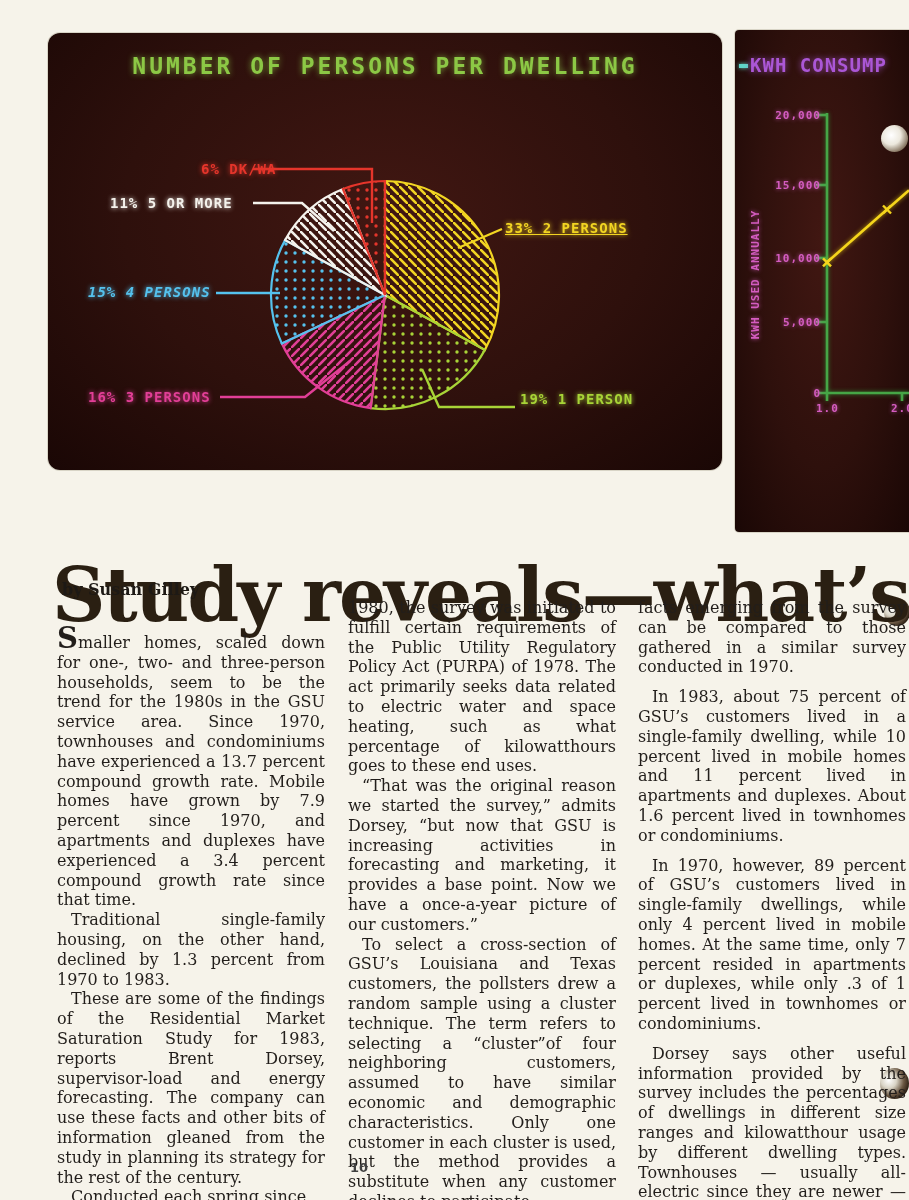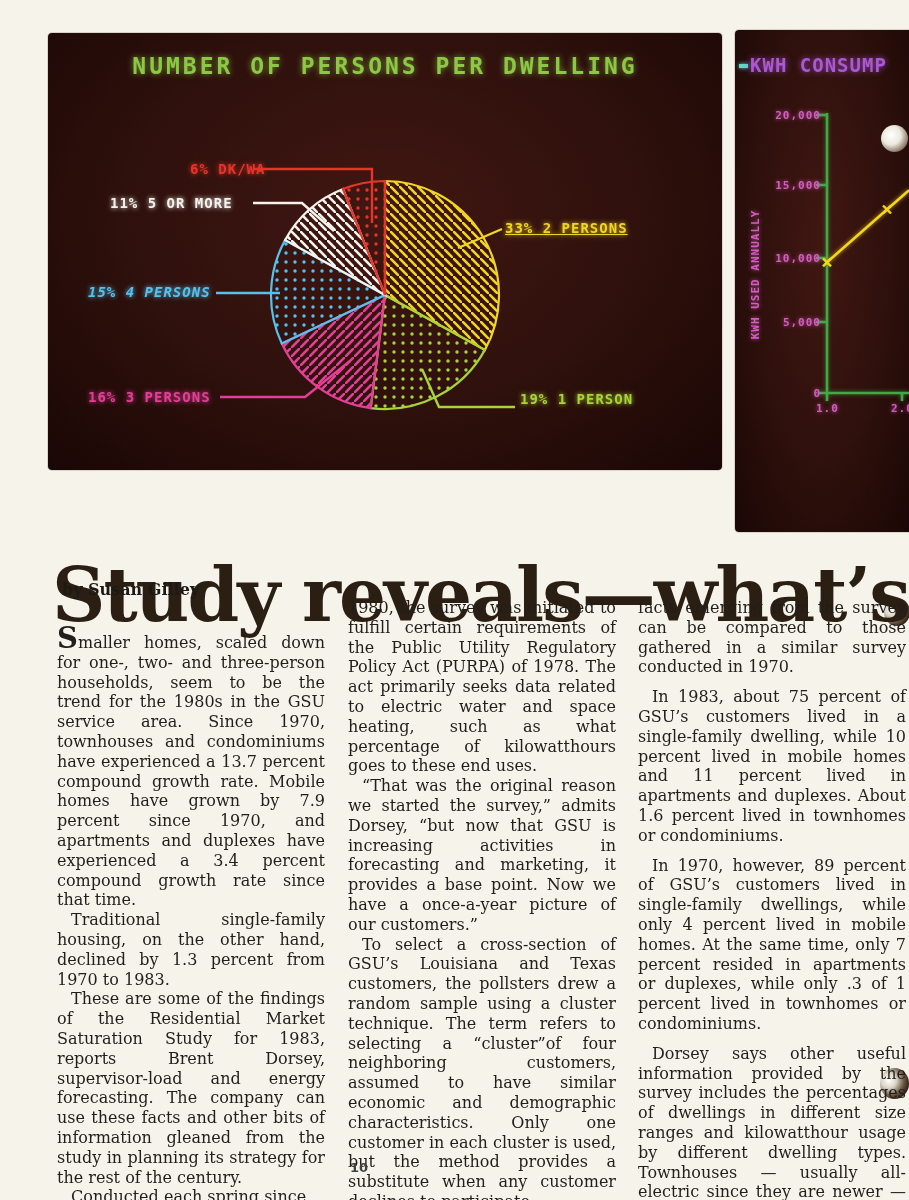--- a/index.html
+++ b/index.html
@@ -3,21 +3,21 @@
 <meta charset="utf-8">
 <style>
   html,body{margin:0;padding:0;background:#e9e6dd;}
   .page{position:relative;width:909px;height:1200px;background:#f6f3ea;overflow:hidden;
         font-family:"DejaVu Serif", serif;color:#221e1b;}
 
   
   .photo{position:absolute;overflow:hidden;border-radius:4px;
          background:radial-gradient(ellipse at 50% 42%, #411712 0%, #2e100c 55%, #1a0705 100%);
          box-shadow:0 0 0 1px #d8d4c6;}
-  .photo-pie{left:48px;top:33px;width:674px;height:437px;}
+  .photo-pie{left:48px;top:33px;width:674px;height:437px;border-radius:12px;}
   .photo-kwh{left:735px;top:30px;width:174px;height:502px;border-radius:4px 0 0 4px;}
   .crt{font-family:"DejaVu Sans Mono", monospace;font-weight:bold;position:absolute;white-space:nowrap;}
   .pie-title{left:0;right:0;top:20px;text-align:center;font-size:23px;letter-spacing:3px;
              color:#8cc845;text-shadow:0 0 6px rgba(140,200,69,.75);}
   .crt-label{font-size:14px;letter-spacing:1px;text-shadow:0 0 5px currentColor;}
   svg.layer{position:absolute;left:0;top:0;}
 
   .kwh-title{left:15px;top:24px;font-size:19px;letter-spacing:1px;color:#ab57d6;
              text-shadow:0 0 6px rgba(171,87,214,.8);}
   .kwh-cursor{position:absolute;left:4px;top:34px;width:9px;height:4px;background:#5fd6c8;box-shadow:0 0 4px #5fd6c8;}
@@ -84,21 +84,21 @@
         <path d="M 337 262 L 233.8 310.5 A 114 114 0 0 1 237.1 207.1 Z" fill="url(#pat3)" stroke="#55c2ee" stroke-width="2.2"></path>
         <path d="M 337 262 L 237.1 207.1 A 114 114 0 0 1 295.0 156.0 Z" fill="url(#pat4)" stroke="#f4f2ec" stroke-width="2.2"></path>
         <path d="M 337 262 L 295.0 156.0 A 114 114 0 0 1 337.0 148.0 Z" fill="url(#pat5)" stroke="#e5352b" stroke-width="2.2"></path>
         <polyline points="454,196 410,215" fill="none" stroke="#f2d522" stroke-width="2.4"></polyline>
         <polyline points="374,336 391,374 467,374" fill="none" stroke="#a8d437" stroke-width="2.4"></polyline>
         <polyline points="172,364 257,364 302,328" fill="none" stroke="#e23f97" stroke-width="2.4"></polyline>
         <polyline points="168,260 232,260" fill="none" stroke="#55c2ee" stroke-width="2.4"></polyline>
         <polyline points="205,170 254,170 286,198" fill="none" stroke="#f4f2ec" stroke-width="2.4"></polyline>
         <polyline points="205,136 324,136 324,190" fill="none" stroke="#e5352b" stroke-width="2.4"></polyline>
       </svg>
-    <div class="crt crt-label" style="left: 106px; top: 128px; color: rgb(229, 53, 43); padding-left: 36px;">6% DK/WA</div>
+    <div class="crt crt-label" style="left: 117px; top: 128px; color: rgb(229, 53, 43); padding-left: 36px;">6% DK/WA</div>
     <div class="crt crt-label" style="left: 62px; top: 162px; color: rgb(244, 242, 236);">11% 5 OR MORE</div>
     <div class="crt crt-label" style="left: 457px; top: 187px; color: rgb(242, 213, 34); text-decoration: underline;">33% 2 PERSONS</div>
     <div class="crt crt-label" style="left: 40px; top: 251px; color: rgb(85, 194, 238); font-style: italic;">15% 4 PERSONS</div>
     <div class="crt crt-label" style="left: 40px; top: 356px; color: rgb(226, 63, 151);">16% 3 PERSONS</div>
     <div class="crt crt-label" style="left: 472px; top: 358px; color: rgb(168, 212, 55);">19% 1 PERSON</div>
   </div>
 
   <div class="photo photo-kwh">
     <div class="kwh-cursor"></div>
     <div class="crt kwh-title">KWH CONSUMP</div>

